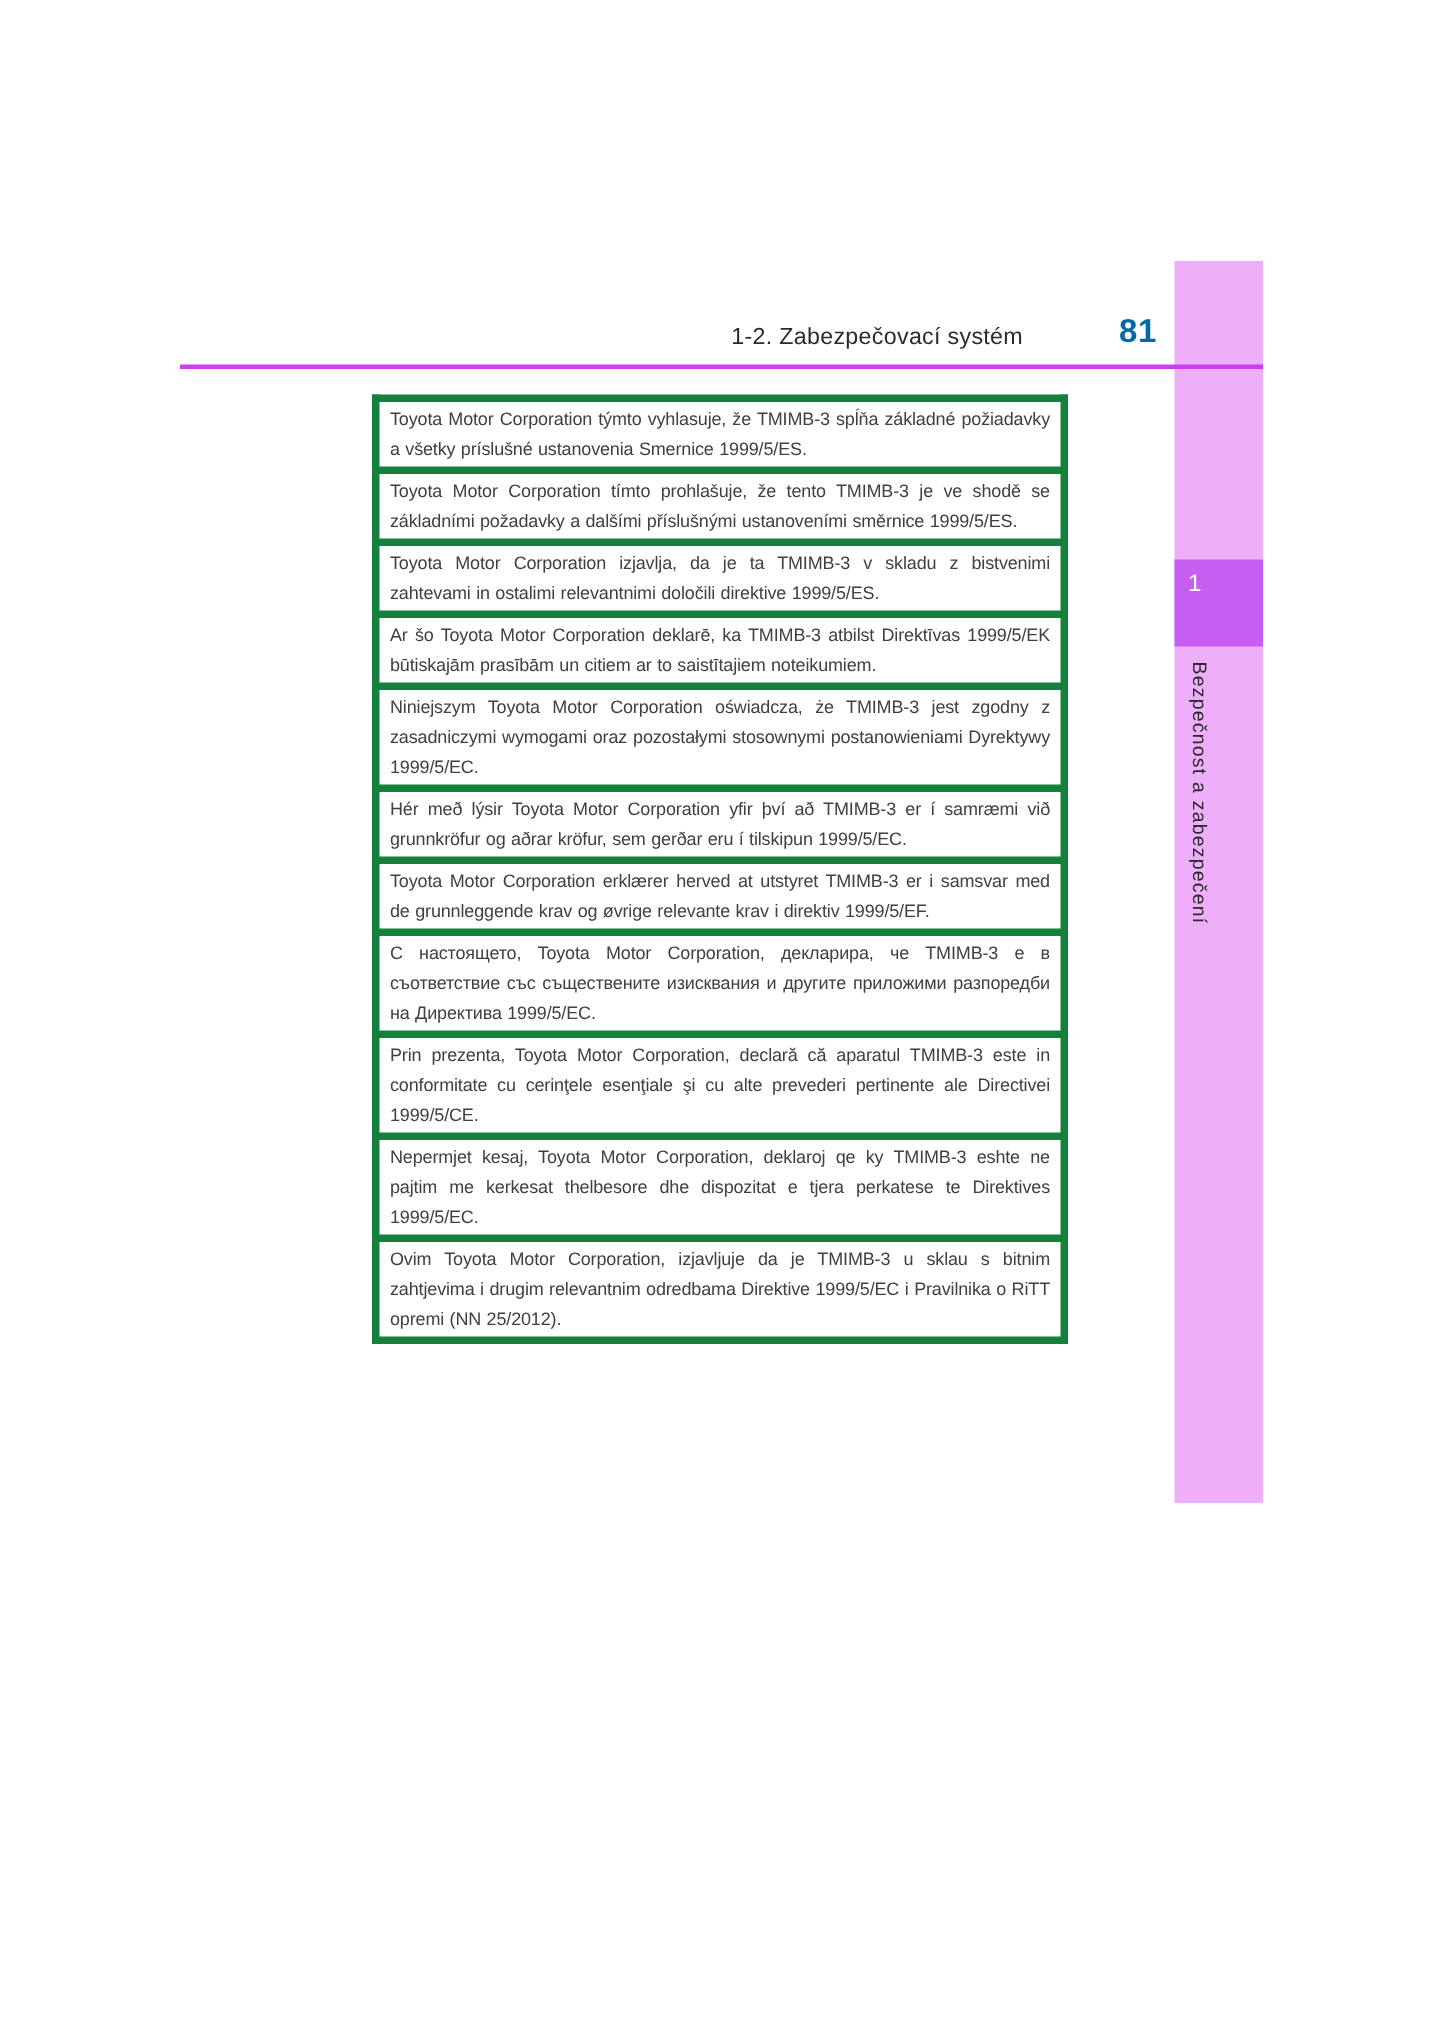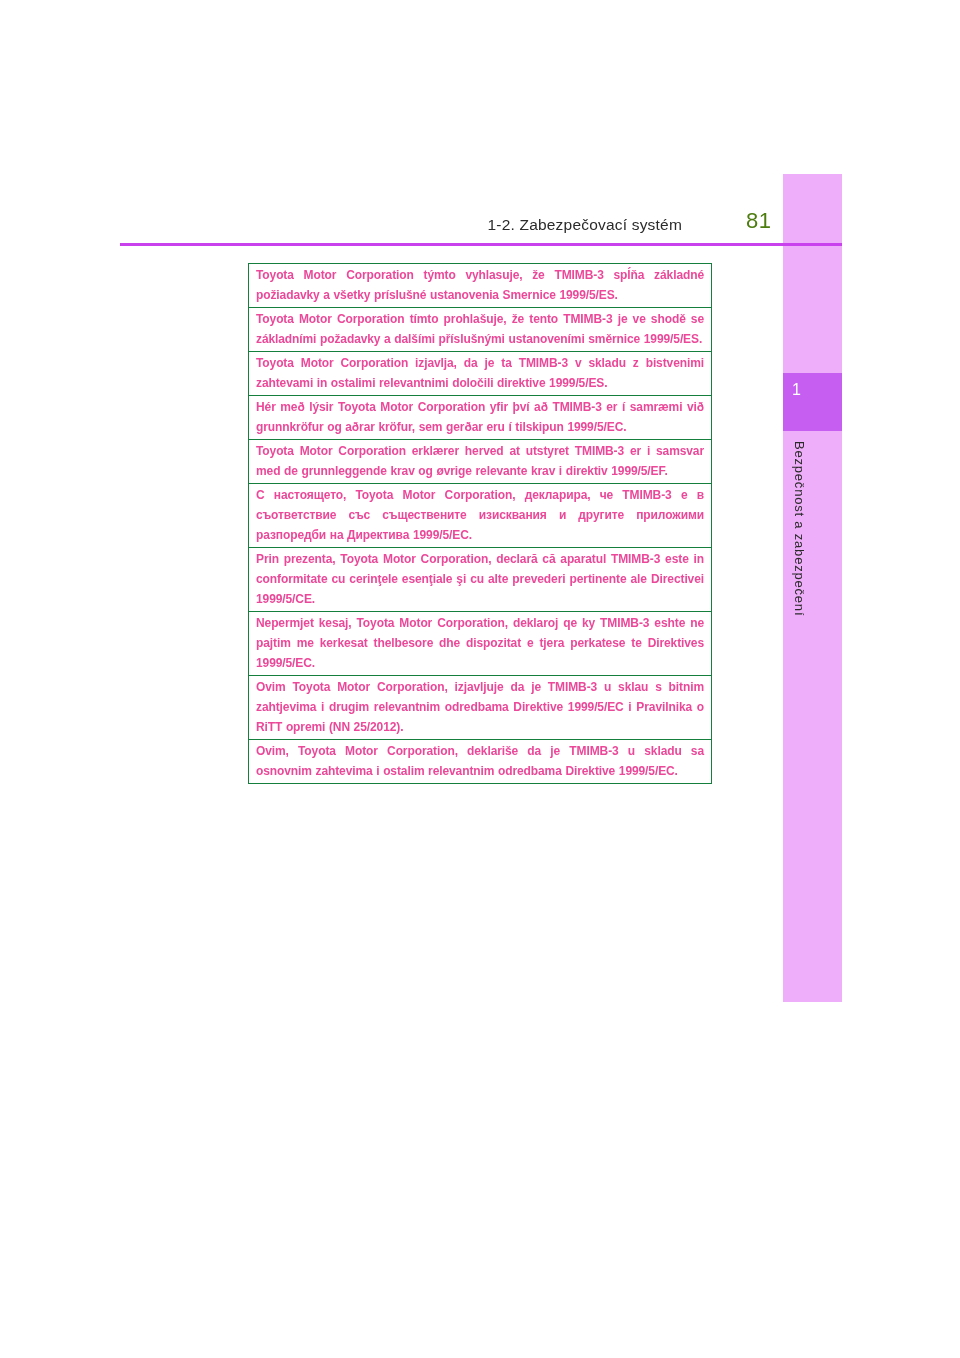--- a/index.html
+++ b/index.html
@@ -22,22 +22,22 @@
     text-align: right;
     font-size: 15.5px;
     color: #2b2b2b;
     letter-spacing: 0.2px;
   }
   .page-number {
     position: absolute;
     top: 208px;
     left: 746px;
     font-size: 22px;
-    font-weight: normal;
-    color: #4d7c0f;
+    font-weight: bold;
+    color: #0369a1;
     letter-spacing: 0.5px;
   }
   .header-rule {
     position: absolute;
     top: 243px;
     left: 120px;
     width: 722px;
     height: 3px;
     background: #c841ec;
     z-index: 3;
@@ -82,29 +82,28 @@
   
   .decl-table {
     position: absolute;
     top: 263px;
     left: 248px;
     width: 464px;
     border-collapse: collapse;
     table-layout: fixed;
   }
   .decl-table td {
-    border: 1px solid #15803d;
+    border: 5px solid #15803d;
     padding: 1px 7px 2px 7px;
     font-size: 12px;
     line-height: 20px;
     text-align: justify;
-    color: #ec4899;
+    color: #404040;
     letter-spacing: -0.1px;
     word-spacing: 0.4px;
-    font-weight: bold;
   }
 
   
   .doc-code {
     position: absolute;
     top: 1221px;
     left: 142px;
     font-size: 15px;
     color: #0f172a;
   }
@@ -140,40 +139,43 @@
       <tr>
           <td>Toyota Motor Corporation týmto vyhlasuje, že TMIMB-3 spĺňa základné požiadavky a všetky príslušné ustanovenia Smernice 1999/5/ES.</td>
         </tr>
       <tr>
           <td>Toyota Motor Corporation tímto prohlašuje, že tento TMIMB-3 je ve shodě se základními požadavky a dalšími příslušnými ustanoveními směrnice 1999/5/ES.</td>
         </tr>
       <tr>
           <td>Toyota Motor Corporation izjavlja, da je ta TMIMB-3 v skladu z bistvenimi zahtevami in ostalimi relevantnimi določili direktive 1999/5/ES.</td>
         </tr>
       <tr>
+          <td>Ar šo Toyota Motor Corporation deklarē, ka TMIMB-3 atbilst Direktīvas 1999/5/EK būtiskajām prasībām un citiem ar to saistītajiem noteikumiem.</td>
+        </tr>
+      <tr>
+          <td>Niniejszym Toyota Motor Corporation oświadcza, że TMIMB-3 jest zgodny z zasadniczymi wymogami oraz pozostałymi stosownymi postanowieniami Dyrektywy 1999/5/EC.</td>
+        </tr>
+      <tr>
           <td>Hér með lýsir Toyota Motor Corporation yfir því að TMIMB-3 er í samræmi við grunnkröfur og aðrar kröfur, sem gerðar eru í tilskipun 1999/5/EC.</td>
         </tr>
       <tr>
           <td>Toyota Motor Corporation erklærer herved at utstyret TMIMB-3 er i samsvar med de grunnleggende krav og øvrige relevante krav i direktiv 1999/5/EF.</td>
         </tr>
       <tr>
           <td>С настоящето, Toyota Motor Corporation, декларира, че TMIMB-3 е в съответствие със съществените изисквания и другите приложими разпоредби на Директива 1999/5/EC.</td>
         </tr>
       <tr>
           <td>Prin prezenta, Toyota Motor Corporation, declară că aparatul TMIMB-3 este in conformitate cu cerinţele esenţiale şi cu alte prevederi pertinente ale Directivei 1999/5/CE.</td>
         </tr>
       <tr>
           <td>Nepermjet kesaj, Toyota Motor Corporation, deklaroj qe ky TMIMB-3 eshte ne pajtim me kerkesat thelbesore dhe dispozitat e tjera perkatese te Direktives 1999/5/EC.</td>
         </tr>
       <tr>
           <td>Ovim Toyota Motor Corporation, izjavljuje da je TMIMB-3 u sklau s bitnim zahtjevima i drugim relevantnim odredbama Direktive 1999/5/EC i Pravilnika o RiTT opremi (NN 25/2012).</td>
         </tr>
-      <tr>
-          <td>Ovim, Toyota Motor Corporation, deklariše da je TMIMB-3 u skladu sa osnovnim zahtevima i ostalim relevantnim odredbama Direktive 1999/5/EC.</td>
-        </tr>
     </tbody>
   </table>
 
   <div class="doc-code">UK AURIS_HB_EE (OM12J21CZ)</div>
 
   <div class="watermark">carmanualsonline.info</div>
 
 </div>
 
 </body></html>

